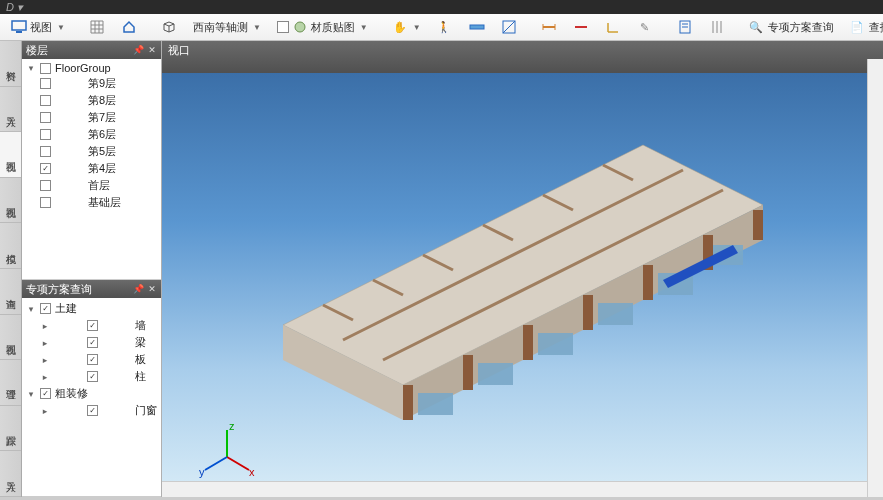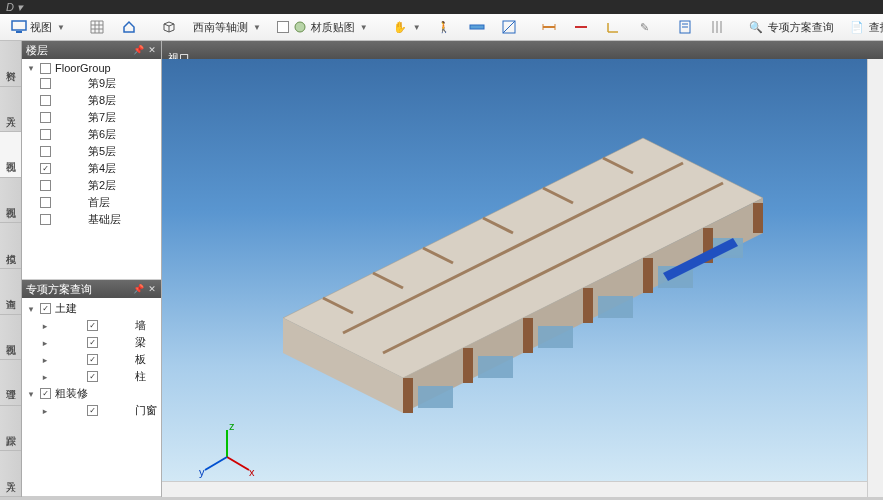--- a/index.html
+++ b/index.html
@@ -27,21 +27,21 @@
 .panel-header .ctrl { width: 10px; height: 10px; color: #ddd; cursor: pointer; font-size: 9px; line-height: 10px; text-align: center; }
 .panel-body { background: #fff; padding: 2px 0; overflow: auto; }
 
 .tree-item { display: flex; align-items: center; padding: 1px 4px; gap: 4px; cursor: pointer; }
 .tree-toggle { width: 10px; font-size: 9px; color: #666; text-align: center; }
 .tree-check { width: 11px; height: 11px; border: 1px solid #888; background: #fff; display: inline-flex; align-items: center; justify-content: center; font-size: 8px; color: #333; }
 .tree-label { color: #222; }
 .indent-1 { padding-left: 18px; gap: 37px; }
 
 .viewport-wrap { flex: 1; display: flex; flex-direction: column; }
-.viewport-header { height: 18px; background: linear-gradient(#6a6a6a, #505050); color: #fff; padding: 8px 6px; line-height: 18px; font-size: 10px; }
+.viewport-header { height: 32px; background: linear-gradient(#6a6a6a, #505050); color: #fff; padding: 0 6px; line-height: 18px; font-size: 10px; }
 .viewport { flex: 1; background: linear-gradient(to bottom, #3b6fa8 0%, #5a96d0 35%, #a8cdeb 70%, #d8ecf7 100%); position: relative; overflow: hidden; }
 
 .model { position: absolute; left: 50%; top: 50%; transform: translate(-50%, -50%); }
 .axis { position: absolute; left: 35px; bottom: 15px; }
 
 .scroll-v { position:absolute; right:0; top:18px; bottom:0; width:16px; background:#f0f0f0; border-left:1px solid #ccc;}
 .scroll-h { position:absolute; left:0; right:16px; bottom:0; height:16px; background:#f0f0f0; border-top:1px solid #ccc;}
 </style>
 </head>
 <body>
@@ -228,24 +228,20 @@
             <div class="tree-item indent-1">
               <span class="tree-check"></span>
               <span class="tree-label">第5层</span>
             </div>
             <div class="tree-item indent-1">
               <span class="tree-check">✓</span>
               <span class="tree-label">第4层</span>
             </div>
             <div class="tree-item indent-1">
               <span class="tree-check"></span>
-              <span class="tree-label">第2层</span>
-            </div>
-            <div class="tree-item indent-1">
-              <span class="tree-check"></span>
               <span class="tree-label">首层</span>
             </div>
             <div class="tree-item indent-1">
               <span class="tree-check"></span>
               <span class="tree-label">基础层</span>
             </div>
           </div>
       </div>
     </div>
 

